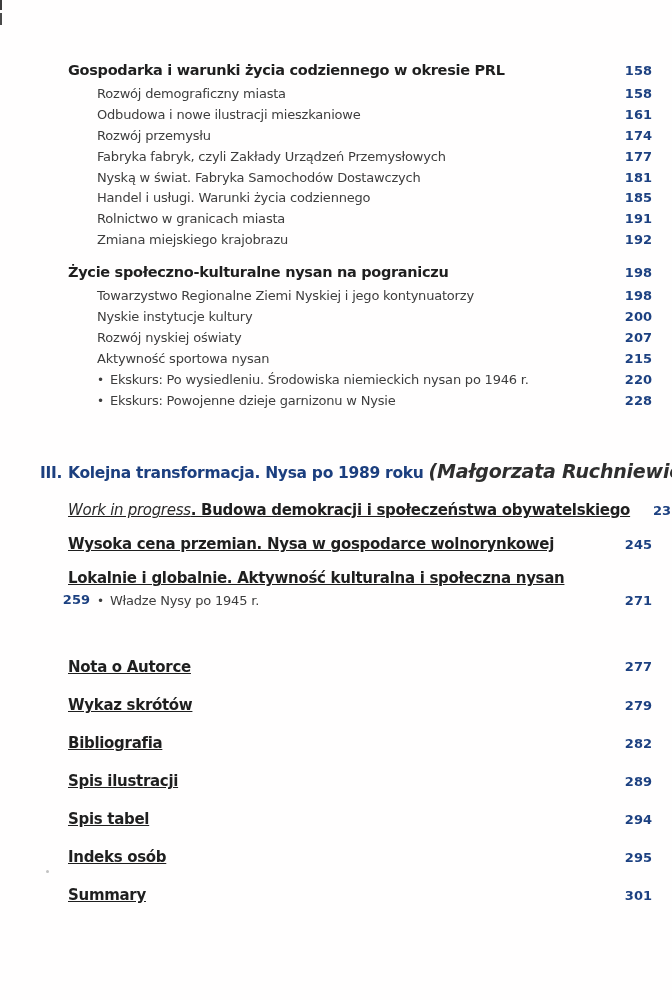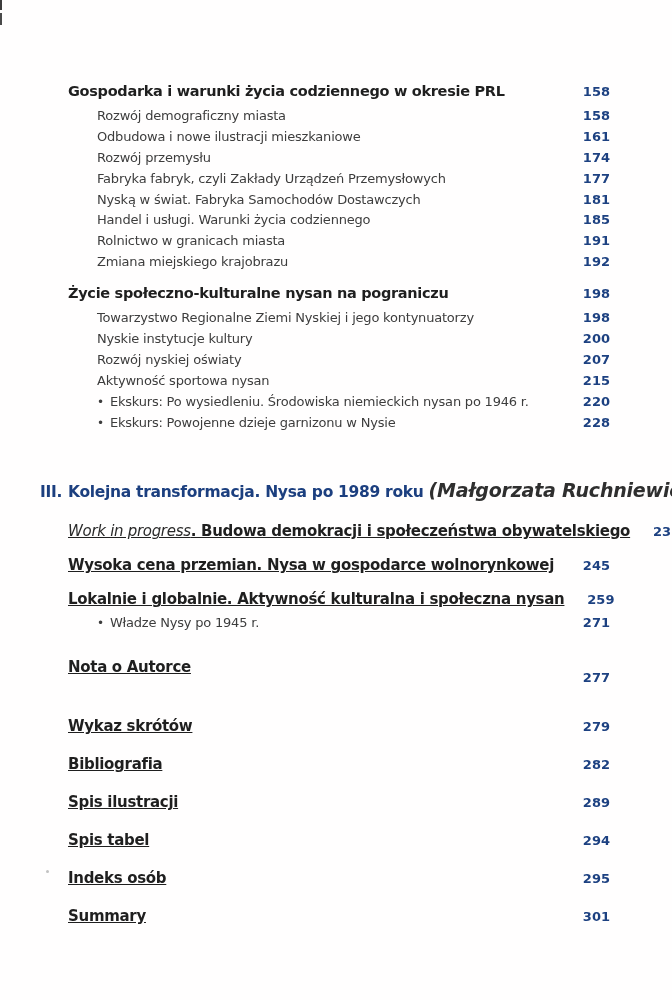--- a/index.html
+++ b/index.html
@@ -7,27 +7,27 @@
     position:relative;
     width:672px;height:1000px;
     background:#fffefe;
     overflow:hidden;
     font-family:"DejaVu Sans","Liberation Sans",sans-serif;
     color:#3d3d3d;
   }
   .toc{
     box-sizing:border-box;
     width:100%;
-    padding:59px 62px 0 40px;
+    padding:59px 20px 0 40px;
   }
   .row{display:flex;align-items:baseline;}
   .label{flex:1;white-space:nowrap;letter-spacing:-0.2px;}
   .page-num{
     width:50px;flex-shrink:0;text-align:right;
-    font-size:13px;font-weight:bold;color:#1d4181;letter-spacing:0;margin-top:22px;
+    font-size:13px;font-weight:bold;color:#1d4181;letter-spacing:0;
   }
 
   
   .group-heading{height:22px;line-height:22px;}
   .group-heading .label{padding-left:28px;font-size:14.5px;font-weight:bold;color:#1f1f1f;letter-spacing:-0.3px;}
   .sub,.bullet{height:20.9px;line-height:20.9px;}
   .sub .label,.bullet .label{padding-left:57px;font-size:13px;color:#3d3d3d;}
   .chapter{height:24px;line-height:24px;}
   .chapter .label{padding-left:0;font-size:15.5px;font-weight:bold;color:#1c3f7f;letter-spacing:-0.3px;}
   .chapter .numeral{display:inline-block;width:28px;}
@@ -36,21 +36,21 @@
   .mixed .label,.section-bold .label,.back .label{padding-left:28px;font-size:15px;font-weight:bold;color:#1f1f1f;letter-spacing:-0.3px;text-decoration:underline;}
   .mixed .it{font-style:italic;font-weight:normal;color:#2a2a2a;}
   .bullet .dot{display:inline-block;margin-right:6px;font-size:12px;color:#3d3d3d;}
 
   
   .group-heading + .sub{margin-top:3px;}
   .sub + .group-heading{margin-top:10px;}
   .bullet + .chapter{margin-top:48px;}
   .chapter + .mixed{margin-top:16px;}
   .mixed + .section-bold{margin-top:12px;}
-  .section-bold + .section-bold{margin-top:12px;}
+  .section-bold + .section-bold{margin-top:12px;flex-direction:column;}
   .section-bold + .bullet{margin-top:2px;}
   .bullet + .back{margin-top:44px;align-items:center;}
   .back + .back{margin-top:16px;gap:43px;}
 
   
   .edge-mark-a{position:absolute;left:0;top:0;width:2px;height:10px;background:#3c3c3c;}
   .edge-mark-b{position:absolute;left:0;top:13px;width:2px;height:12px;background:#4a4a4a;}
   .speck{position:absolute;left:46px;top:870px;width:3px;height:3px;border-radius:50%;background:#c2c2c2;}
 </style>
 </head>

